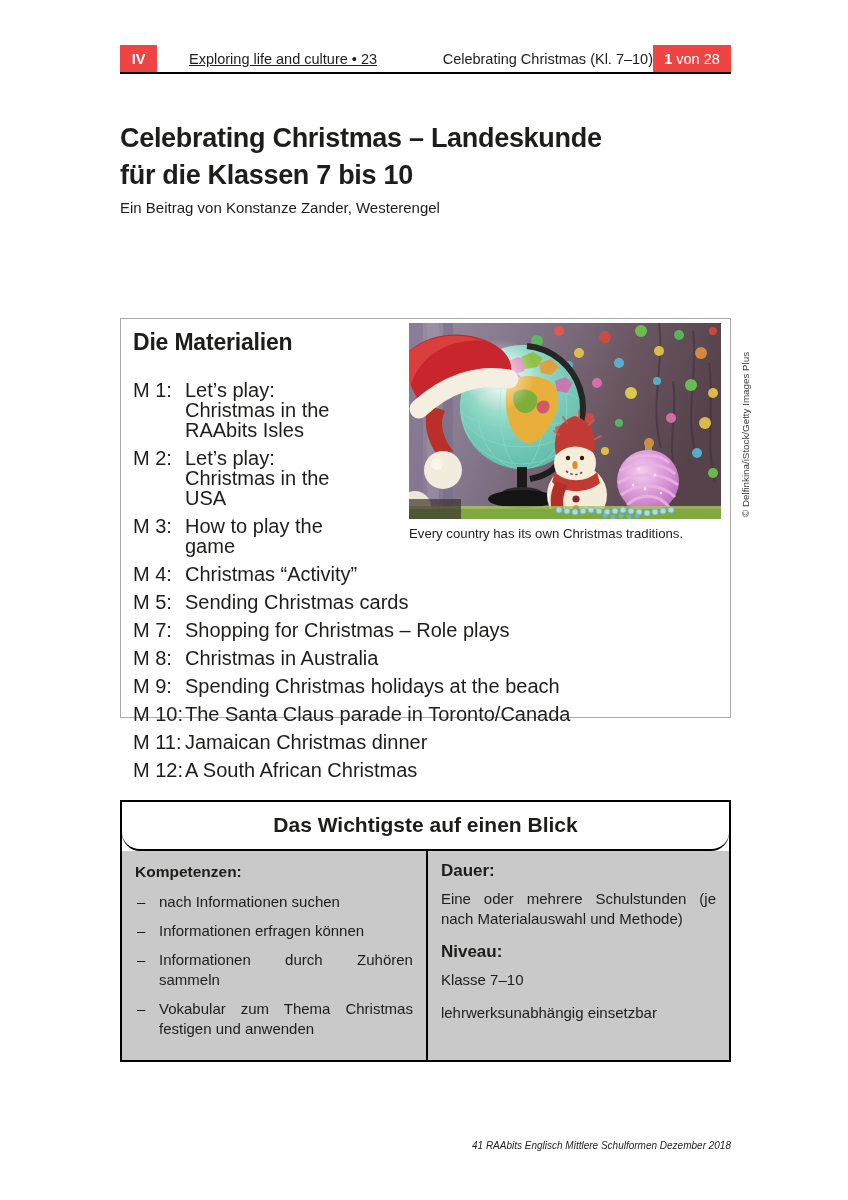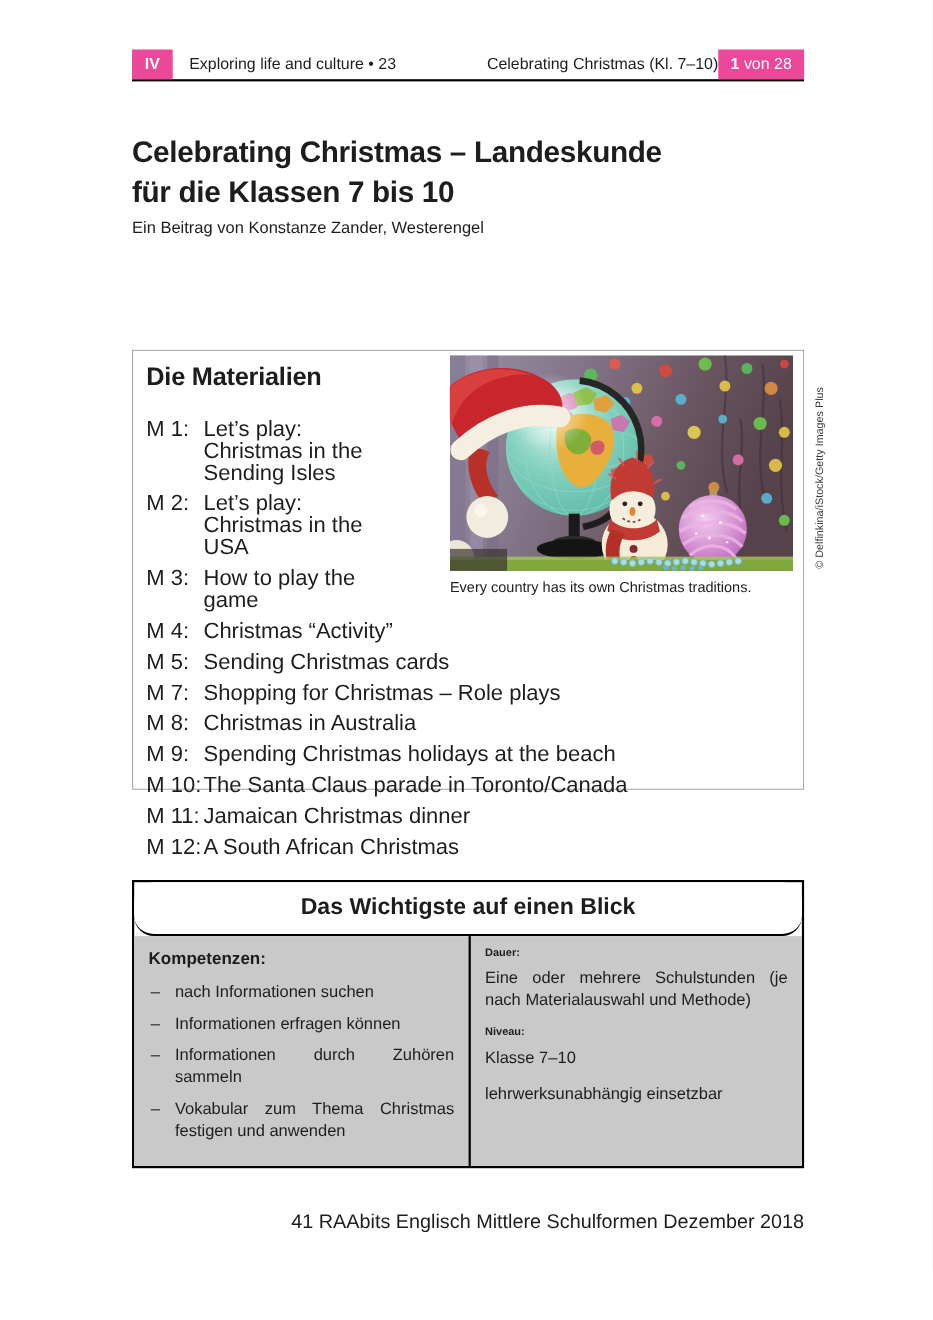--- a/index.html
+++ b/index.html
@@ -14,27 +14,27 @@
   }
 
   
   .topbar {
     position: absolute; left: 120px; top: 45px; width: 611px; height: 27px;
     display: flex; align-items: stretch;
     border-bottom: 2.5px solid #000;
     font-size: 14.5px;
   }
   .badge {
-    background: #ec4899; color: #fff;
+    background: #ef4444; color: #fff;
     display: flex; align-items: center; justify-content: center;
   }
   .section-badge { width: 37px; font-weight: bold; }
   .page-badge { width: 78px; gap: 4px; }
   .page-badge .num { font-weight: bold; }
-  .topbar-left  { flex: 1; display: flex; align-items: center; padding-left: 15px; }
+  .topbar-left  { flex: 1; display: flex; align-items: center; padding-left: 32px; text-decoration: underline; }
   .topbar-right { display: flex; align-items: center; }
 
   
   .doc-title {
     position: absolute; left: 120px; top: 102px;
     font-size: 27px; font-weight: bold; line-height: 37px; letter-spacing: -0.3px;
   }
   .byline { position: absolute; left: 120px; top: 199px; font-size: 15px; }
 
   
@@ -78,29 +78,29 @@
   .ov-col { box-sizing: border-box; padding: 10px 13px 12px; font-size: 15px; }
   .ov-left { width: 50.4%; border-right: 2.5px solid #000; }
   .ov-right { flex: 1; }
   .ov-heading { font-weight: bold; font-size: 15.5px; margin: 2px 0 11px; }
   .komp-list { list-style: none; margin: 0; padding: 0; }
   .komp-list li {
     position: relative; padding-left: 24px; margin-bottom: 9px;
     text-align: justify; line-height: 20px;
   }
   .komp-list .dash { position: absolute; left: 2px; }
-  .ov-sec-heading { font-weight: bold; font-size: 10px; margin: 0 0 8px; }
+  .ov-sec-heading { font-weight: bold; font-size: 17px; margin: 0 0 8px; }
   .ov-sec-text { margin: 0 0 13px; line-height: 20px; }
   .ov-sec-text.just { text-align: justify; }
   .italic { }
 
   
   .footer {
-    position: absolute; right: 117px; top: 1100px;
-    font-size: 18px;
+    position: absolute; right: 117px; top: 1140px;
+    font-style: italic; font-size: 10px;
   }
 </style>
 </head>
 <body>
 
 <div class="page">
 
   <header class="topbar">
     <div class="badge section-badge">IV</div>
     <div class="topbar-left">Exploring life and culture • 23</div>
@@ -297,21 +297,21 @@
               <circle cx="228" cy="193" r="2.4"></circle>
           </g>
         </g>
       </svg>
       <figcaption class="photo-caption">Every country has its own Christmas traditions.</figcaption>
     </figure>
 
     <h2 class="materials-heading">Die Materialien</h2>
 
     <div class="m-list">
-      <div class="m-item"><span class="m-label">M 1:</span><span>Let’s play: Christmas in the Sending Isles</span></div>
+      <div class="m-item"><span class="m-label">M 1:</span><span>Let’s play: Christmas in the RAAbits Isles</span></div>
       <div class="m-item"><span class="m-label">M 2:</span><span>Let’s play: Christmas in the USA</span></div>
       <div class="m-item"><span class="m-label">M 3:</span><span>How to play the game</span></div>
       <div class="m-item"><span class="m-label">M 4:</span><span>Christmas “Activity”</span></div>
       <div class="m-item"><span class="m-label">M 5:</span><span>Sending Christmas cards</span></div>
       <div class="m-item"><span class="m-label">M 7:</span><span>Shopping for Christmas – Role plays</span></div>
       <div class="m-item"><span class="m-label">M 8:</span><span>Christmas in Australia</span></div>
       <div class="m-item"><span class="m-label">M 9:</span><span>Spending Christmas holidays at the beach</span></div>
       <div class="m-item"><span class="m-label">M 10:</span><span>The Santa Claus parade in Toronto/Canada</span></div>
       <div class="m-item"><span class="m-label">M 11:</span><span>Jamaican Christmas dinner</span></div>
       <div class="m-item"><span class="m-label">M 12:</span><span>A South African Christmas</span></div>

